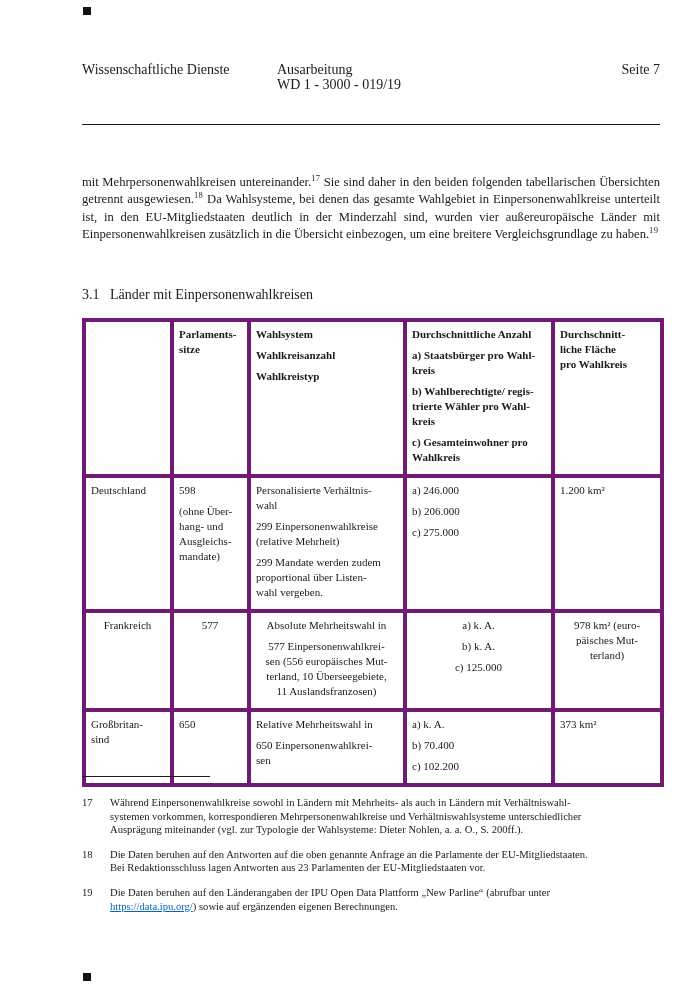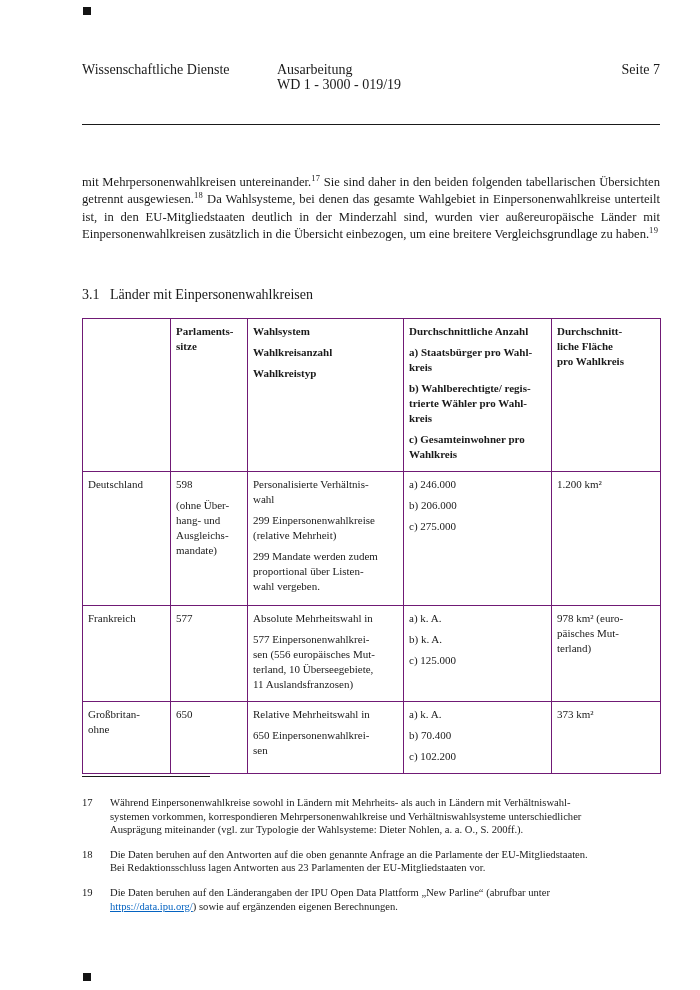--- a/index.html
+++ b/index.html
@@ -35,26 +35,26 @@
     position: absolute; top: 287px; left: 82px; width: 578px;
     font-size: 14px; font-weight: normal; margin: 0;
   }
   .section-number { display: inline-block; width: 28px; }
 
   table.data-table {
     position: absolute; top: 318px; left: 82px; width: 578px;
     border-collapse: collapse; table-layout: fixed;
     font-size: 11px; line-height: 15px;
   }
-  .data-table td { border: 1px solid #701a75; vertical-align: top; padding: 5px 6px 3px 5px; }
+  .data-table td { border: 4px solid #701a75; vertical-align: top; padding: 5px 6px 3px 5px; }
   .data-table td p { margin: 0 0 6px 0; white-space: pre-line; }
   .data-table thead td p { font-weight: bold; }
   tr.row-header { height: 147px; }
   tr.row-de { height: 134px; }
-  tr.row-fr { height: 92px; }
+  tr.row-fr { height: 92px; text-align: center; }
   tr.row-gb { height: 71px; }
 
   .fn-rule { position: absolute; top: 776px; left: 82px; width: 128px; border-top: 1px solid #1a1a1a; }
   .footnotes {
     position: absolute; top: 796px; left: 82px; width: 578px;
     font-size: 10.6px; line-height: 13.6px;
   }
   .footnote { display: flex; margin-bottom: 11px; }
   .fn-num { flex: 0 0 28px; }
   .fn-text { flex: 1; white-space: pre-line; }
@@ -169,21 +169,21 @@
         </td>
       <td>
           <p>978 km² (euro-
 päisches Mut-
 terland)</p>
         </td>
     </tr>
     <tr class="row-gb">
       <td>
           <p>Großbritan-
-ohne</p>
+sind</p>
         </td>
       <td>
           <p>650</p>
         </td>
       <td>
           <p>Relative Mehrheitswahl in</p>
           <p>650 Einpersonenwahlkrei-
 sen</p>
         </td>
       <td>

